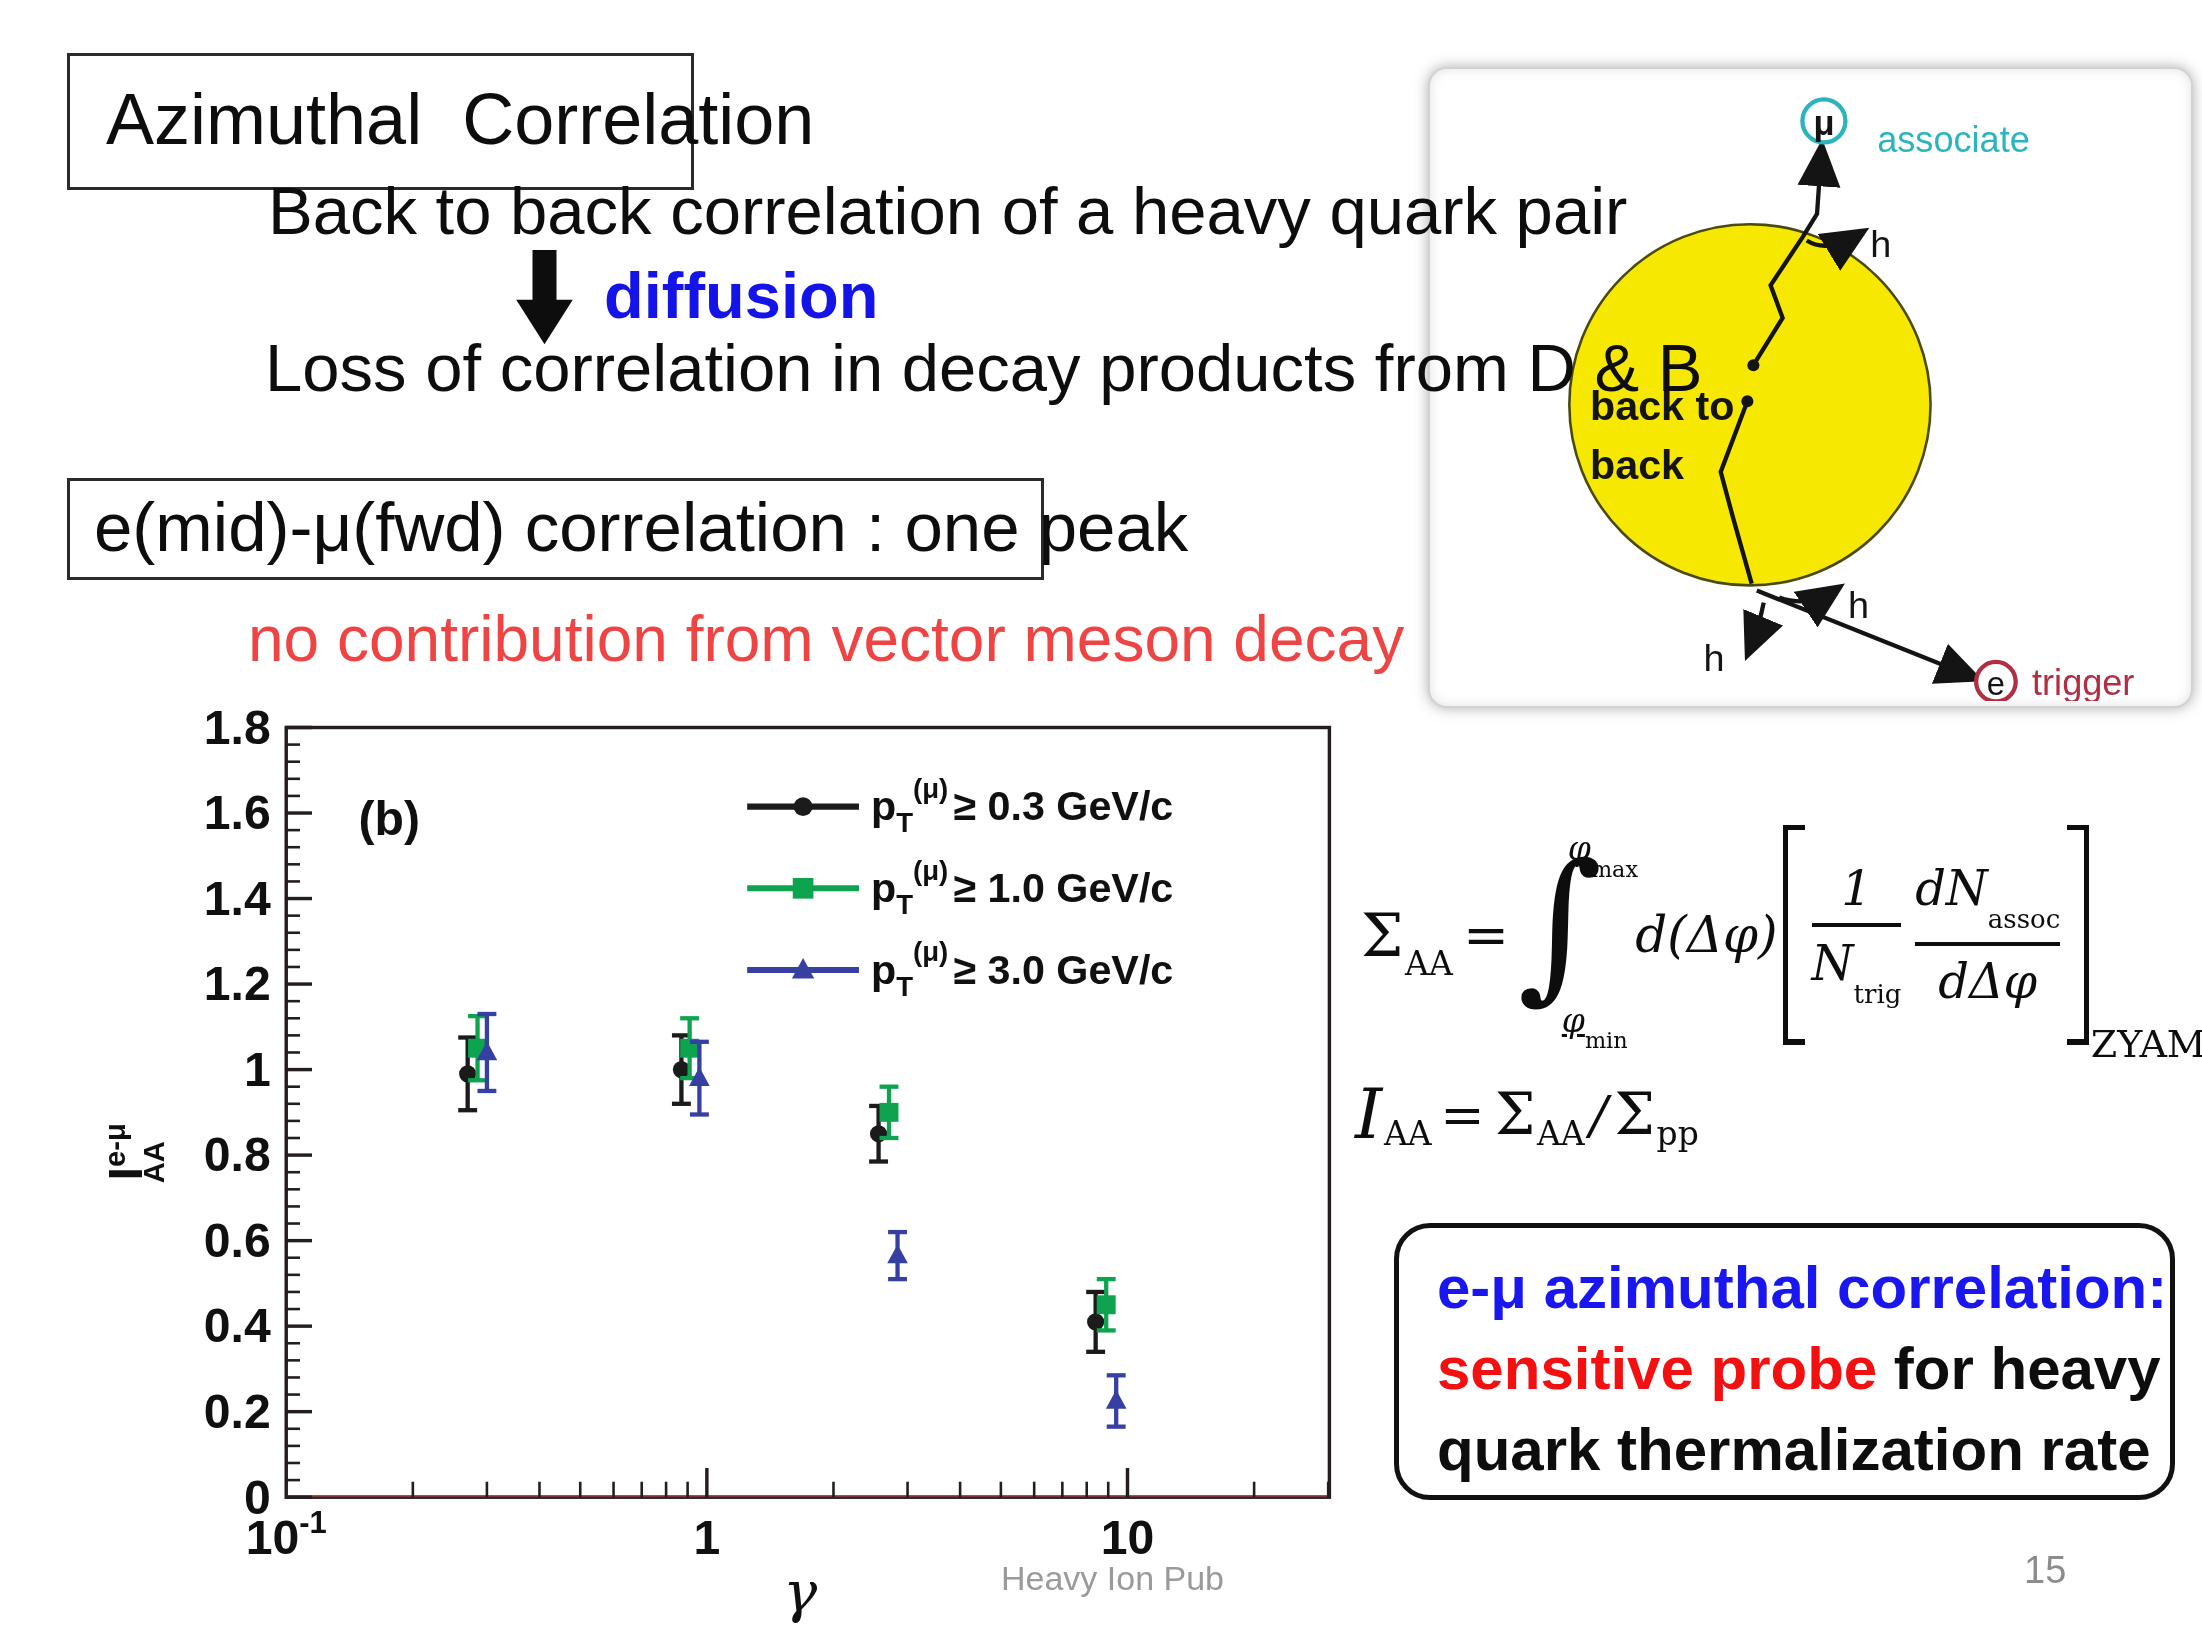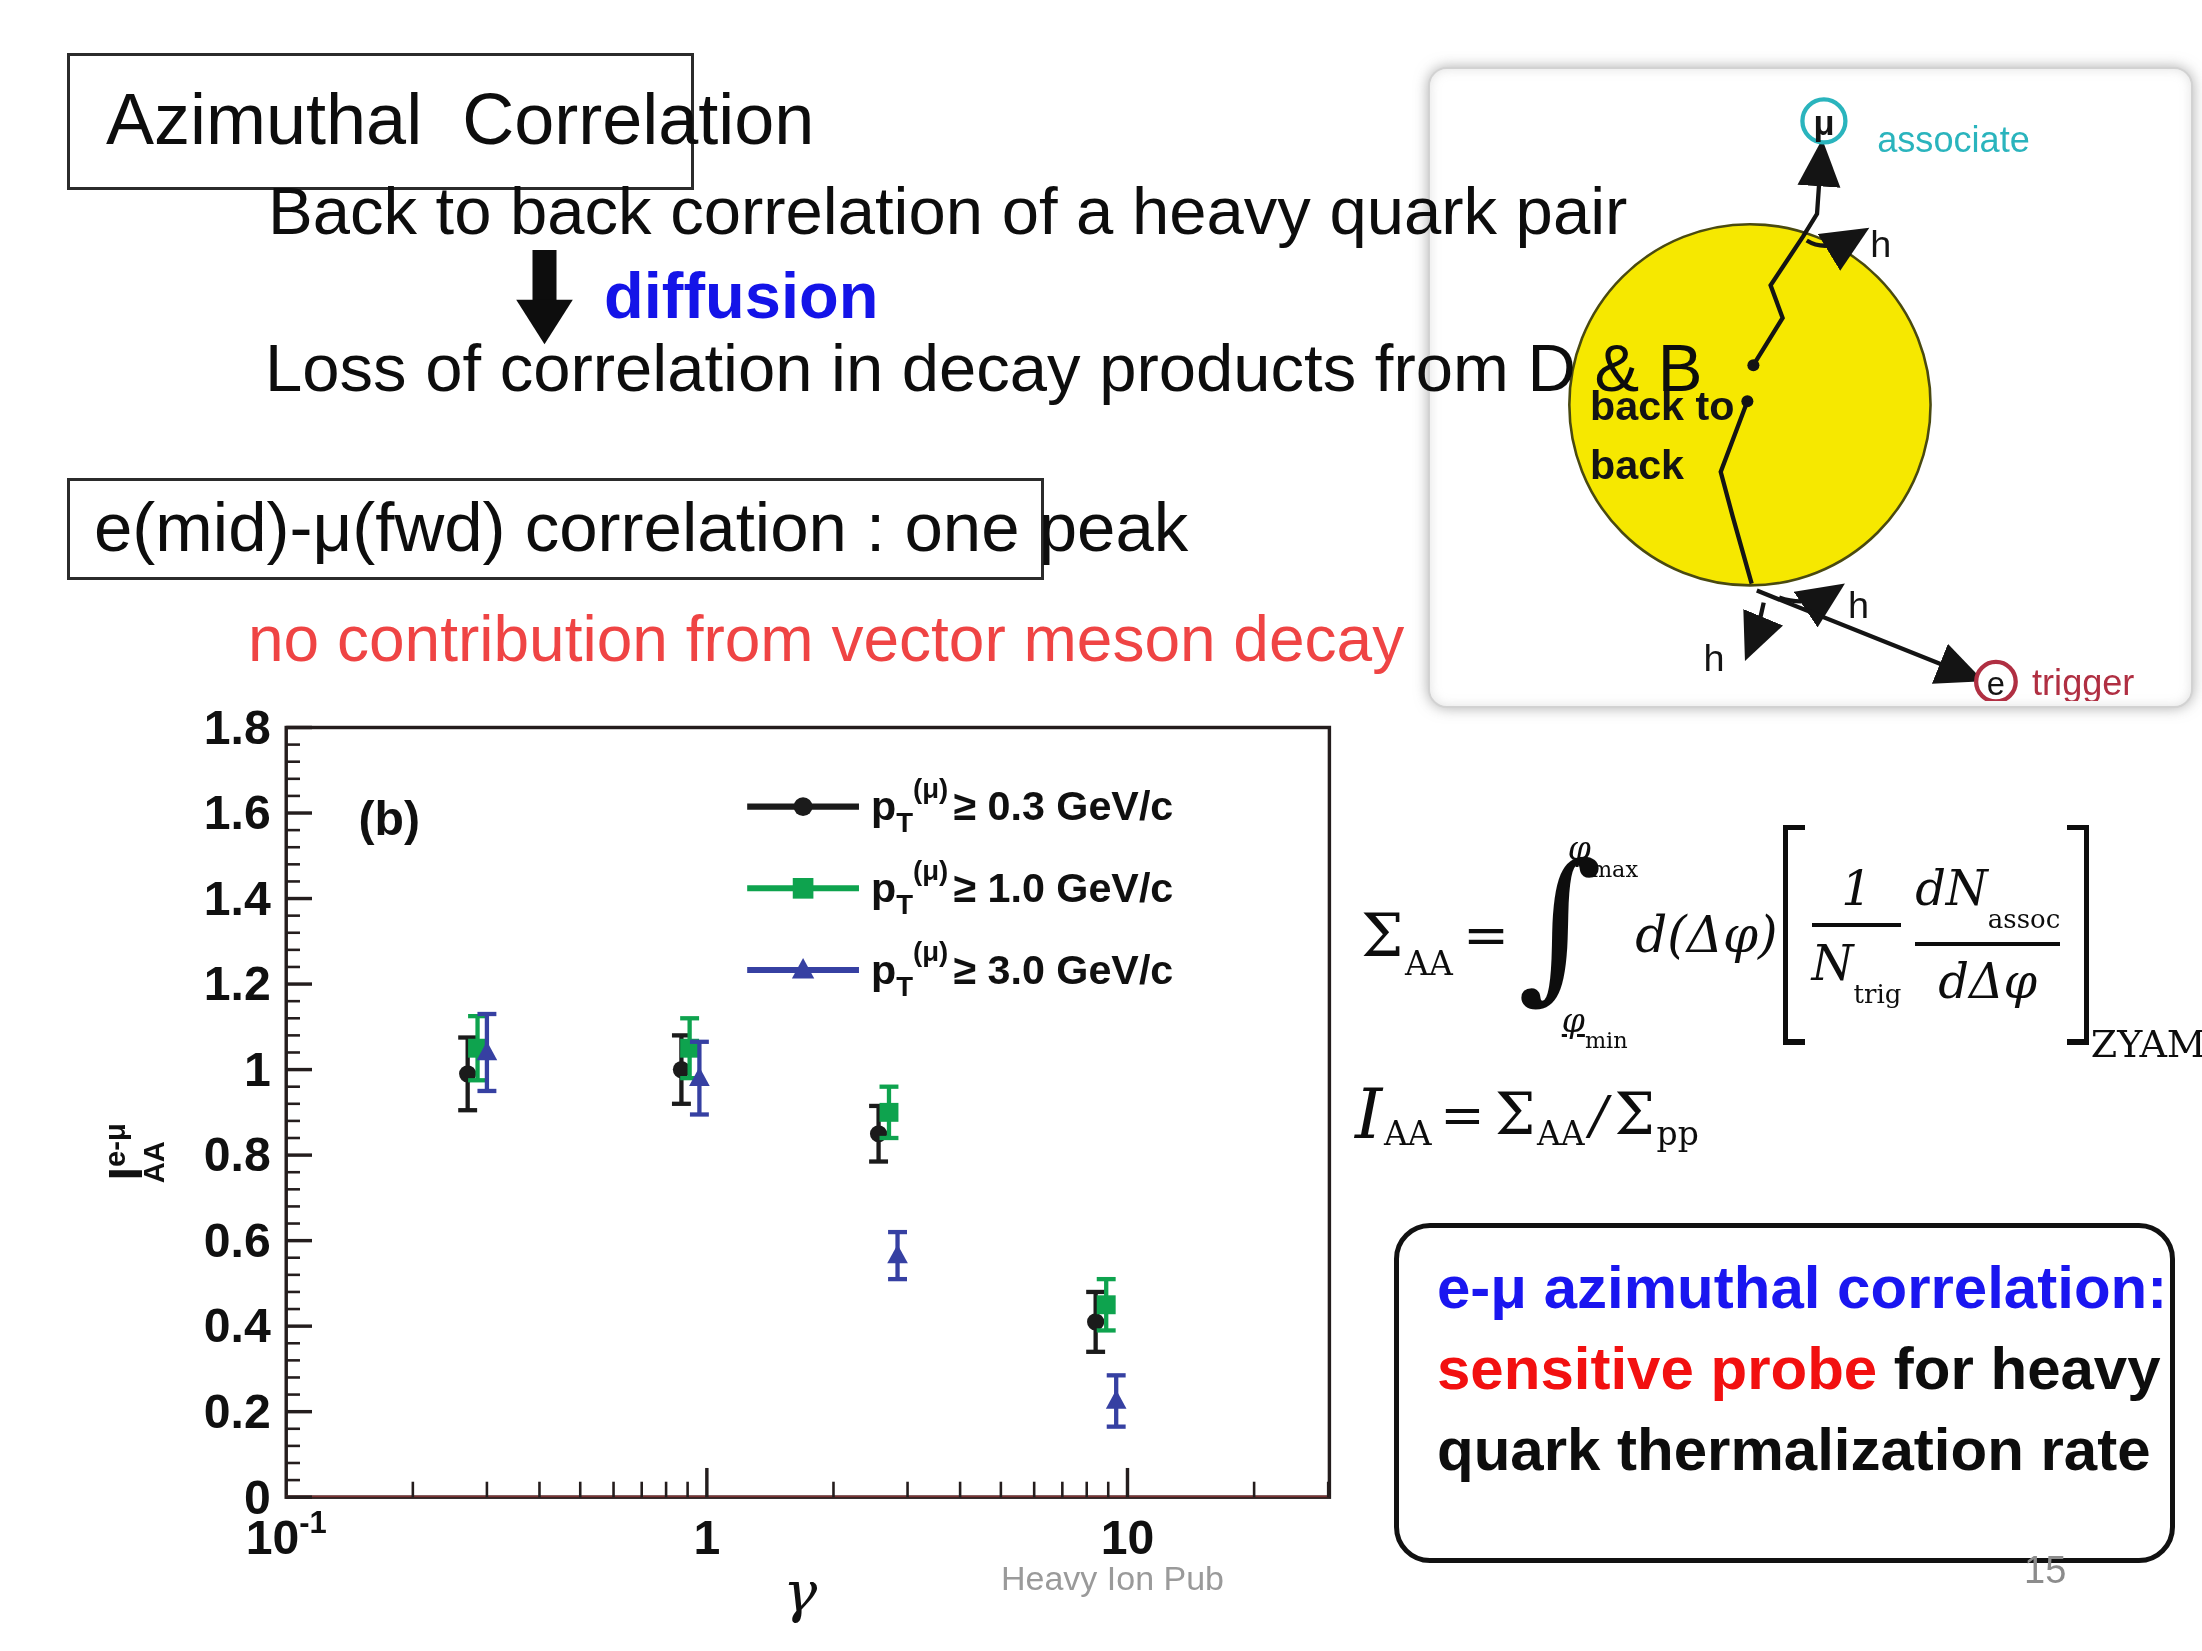--- a/index.html
+++ b/index.html
@@ -62,21 +62,21 @@
   .f-zyam{align-self:flex-end;font-size:38px;transform:translateY(15.5px);margin-left:1.7px;}
 
   .formula-row2{position:absolute;left:1355px;top:1074px;display:flex;align-items:center;
                 font-family:"DejaVu Serif",serif;color:#0d0d0d;z-index:2;}
   .f2-i{font-size:69px;font-style:italic;}
   .f2-sigma{font-size:57px;}
   .f2-slash{font-size:53px;font-style:italic;margin:0 6.9px;}
   .f2-eq{font-size:53px;margin:0 10.3px;}
 
   
-  .conclusion-box{position:absolute;left:1394px;top:1223px;width:781px;height:340px;
+  .conclusion-box{position:absolute;left:1394px;top:1223px;width:781px;height:277px;
                   border:5.2px solid #111;border-radius:36px;background:#fff;z-index:2;
                   padding:19px 0 0 38px;box-sizing:border-box;}
   .conclusion-box div{font-size:60px;font-weight:bold;line-height:81px;white-space:nowrap;}
   .c-blue{color:#1a16f0;}
   .c-red{color:#f21010;}
   .c-black{color:#0d0d0d;}
 </style>
 </head>
 <body>
 

